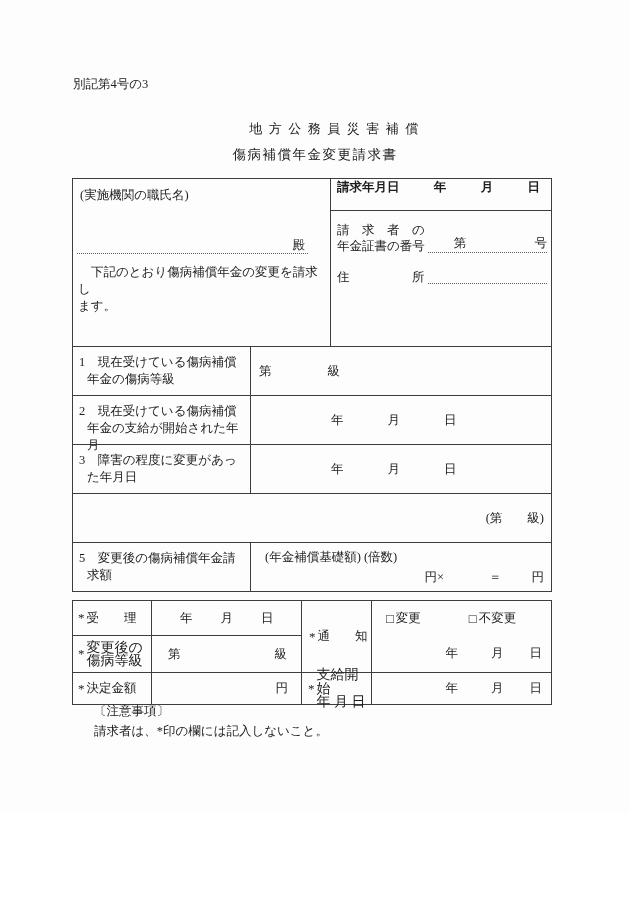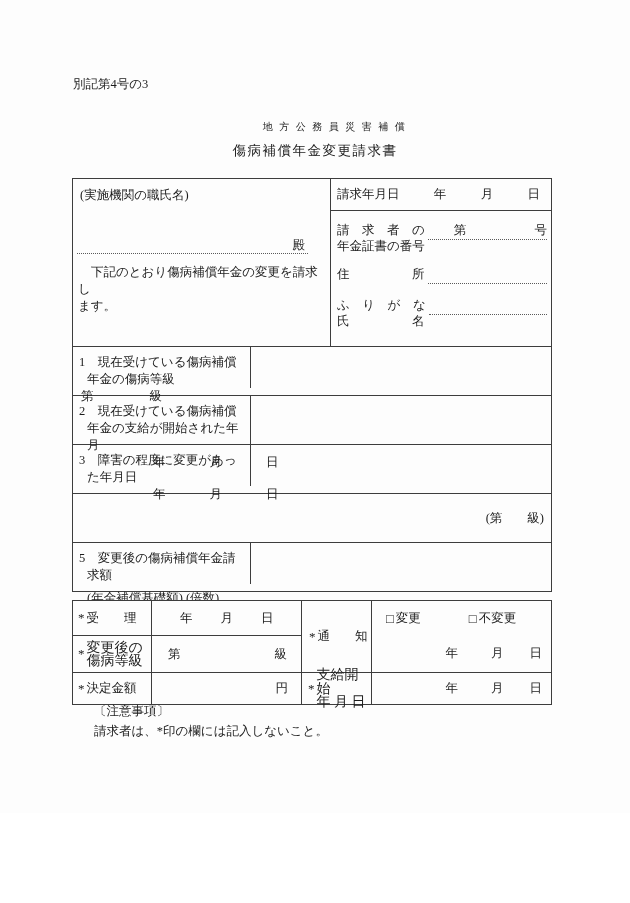--- a/index.html
+++ b/index.html
@@ -8,57 +8,58 @@
   body {
     width:630px; height:903px;
     font-family:"Liberation Serif","DejaVu Serif",serif;
     color:var(--ink); font-size:12.5px;
   }
   .page { position:relative; width:630px; height:813px; background:#fdfdfd; overflow:hidden; }
 
   .form-number { position:absolute; left:73px; top:76px; }
 
   .title-block { position:absolute; left:0; top:120px; width:630px; text-align:center; }
-  .title-l1 { font-size:10px; letter-spacing:6.5px;padding-left:44px; }
+  .title-l1 { font-size:13px; letter-spacing:6.5px;padding-left:44px; }
   .title-l2 { font-size:13.5px; letter-spacing:1.5px; margin-top:8px; }
 
   
   .main-table {
     position:absolute; left:72px; top:178px; width:480px;
     border:1px solid var(--bc); background:#fdfdfd;
   }
   .t-top { display:flex; height:167px; }
   .t-top-left { width:258px; border-right:1px solid var(--bc); }
   .agency { padding:8px 6px 0 7px; }
   .dono-line {
     margin:33px 22px 0 4px; border-bottom:1px dotted var(--dot);
     text-align:right; padding-right:3px; line-height:16px;
   }
   .req-text { margin-top:10px; padding:0 4px 0 5px; line-height:17px; }
   .req-text .ti { text-indent:13px; }
 
   .t-top-right { flex:1; display:flex; flex-direction:column; }
   .req-date-row {
     height:32px; border-bottom:1px solid var(--bc);
-    display:flex; align-items:center; justify-content:space-between;
+    display:flex; align-items:flex-start; justify-content:space-between;
     padding:0 11px 0 6px;
+    font-weight:bold;
   }
   .claimant { flex:1; padding:0 3px 0 6px; }
-  .c-row { display:flex; }
+  .c-row { display:flex; align-items:flex-end; }
   .c-row-a { margin-top:12px; }
   .c-row-b { margin-top:13px; }
   .c-row-c { margin-top:13px; }
   .c-label { line-height:15.5px; }
   .dotted {
     flex:1; border-bottom:1px dotted var(--dot);
     margin:0 1px 1px 3px; height:17px;
   }
   .dotted.with-text { display:flex; justify-content:space-between; padding-left:26px; align-items:flex-end; }
 
-  .m-row { display:flex; border-top:1px solid var(--bc); height:49px;flex-direction:column; }
+  .m-row { display:flex; border-top:1px solid var(--bc); height:49px; }
   .m-label {
     width:178px; border-right:1px solid var(--bc);
     padding:7px 3px 0 14px; text-indent:-8px; line-height:17px;
   }
   .m-value { flex:1; }
   .v-grade { display:flex; align-items:center; padding-left:8px; }
   .v-grade .kyuu { margin-left:56px; }
   .v-date { display:flex; align-items:center; padding-left:80px; }
   .v-date span + span { margin-left:44px; }
   .v-right { display:flex; align-items:center; justify-content:flex-end; padding-right:7px; }
@@ -147,27 +148,20 @@
             </div>
             <div class="dotted with-text">
               <span>第</span>
               <span>号</span>
             </div>
           </div>
           <div class="c-row c-row-b">
             <div class="c-label">住　　　　　所</div>
             <div class="dotted"></div>
           </div>
-          <div class="c-row c-row-c">
-            <div class="c-label">
-              <div>ふ　り　が　な</div>
-              <div>氏　　　　　名</div>
-            </div>
-            <div class="dotted"></div>
-          </div>
         </div>
       </div>
     </div>
 
     <div class="m-row">
       <div class="m-label">1　現在受けている傷病補償年金の傷病等級</div>
       <div class="m-value v-grade">
         <span>第</span>
         <span class="kyuu">級</span>
       </div>

